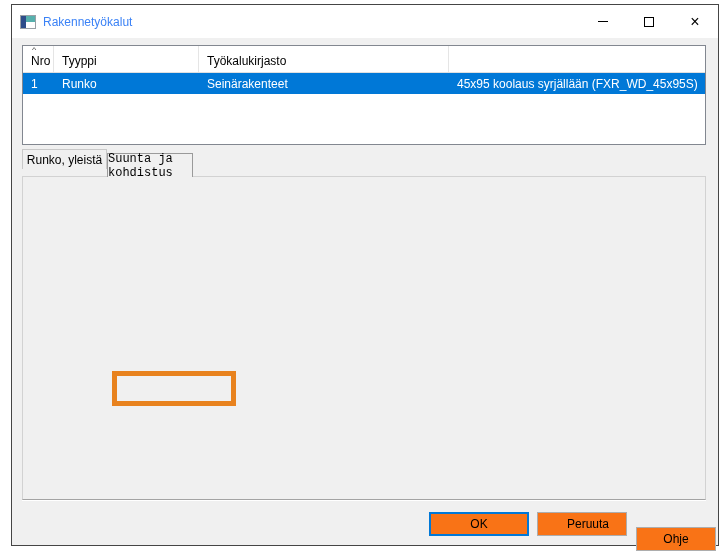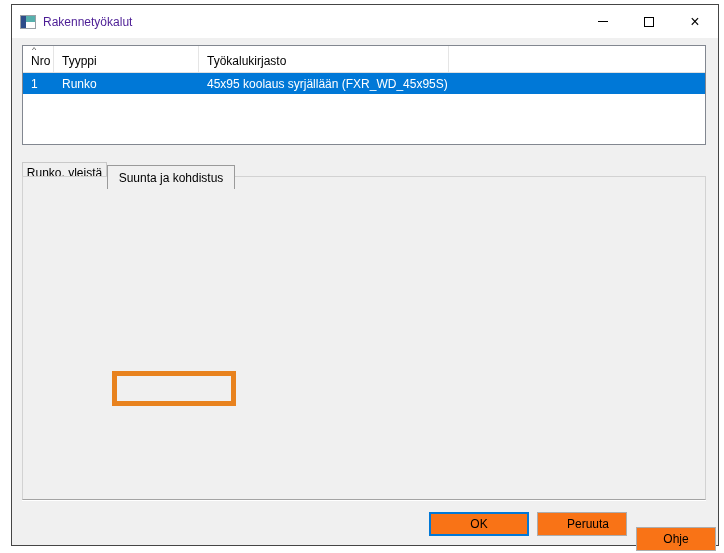--- a/index.html
+++ b/index.html
@@ -6,21 +6,21 @@
   html,body { width:724px; height:553px; background:#ffffff; overflow:hidden; }
   body { font-family:"Liberation Sans", sans-serif; font-size:12px; color:#000; position:relative; }
 
   .dialog { position:absolute; left:11px; top:4px; width:708px; height:542px;
             background:#f0f0f0; border:1px solid #454545; }
 
   
   .titlebar { position:absolute; left:0; top:0; width:100%; height:33px; background:#ffffff;
               display:flex; align-items:center; padding-left:8px; }
   .app-icon { width:16px; height:14px; margin-right:7px; display:inline-block; }
-  .title-text { font-size:12px; color:#4c1d95; }
+  .title-text { font-size:12px; color:#3b82f6; }
   .caption-btns { position:absolute; right:0; top:0; height:33px; display:flex; }
   .cap-btn { width:46px; height:33px; display:flex; align-items:center; justify-content:center;
              cursor:default; background:#fff; }
   .min-glyph { width:10px; border-top:1px solid #000; display:inline-block; }
   .max-glyph { width:10px; height:10px; border:1px solid #000; display:inline-block; }
   .close-glyph { font-size:16px; line-height:10px; font-weight:400; }
 
   
   .listbox { position:absolute; left:10px; top:40px; width:684px; height:100px;
              background:#ffffff; border:1px solid #828790; }
@@ -36,24 +36,24 @@
   .lv-row { display:flex; height:21px; align-items:center; background:#0078d7; color:#fff; }
   .lv-cell { padding-left:8px; white-space:nowrap; overflow:hidden; }
   .lv-cell.c0 { width:31px; }
   .lv-cell.c1 { width:145px; }
   .lv-cell.c2 { width:250px; }
   .lv-cell.c3 { flex:1; }
 
   
   .tab { position:absolute; display:flex; align-items:center; justify-content:center;
          background:#f0f0f0; cursor:default; }
-  .tab.inactive { left:10px; top:157px; width:85px; height:20px;
+  .tab.inactive { left:10px; top:144px; width:85px; height:20px;
                   border:1px solid #c9c9c9; border-bottom:none; z-index:1; }
-  .tab.active { left:95px; top:160px; width:128px; height:24px;
-                border:1px solid #9a9a9a; border-bottom:none; z-index:3; }
+  .tab.active { left:95px; top:148px; width:86px; height:24px;
+                border:1px solid #9a9a9a; border-bottom:none; z-index:3;font-family:Liberation Mono, monospace; }
   .tabpanel { position:absolute; left:10px; top:171px; width:684px; height:324px;
               background:#f0f0f0; border:1px solid #d2d2d2; border-bottom:1px solid #a3a3a3;
               box-shadow:0 1px 0 #ffffff; z-index:2; }
 
   
   .frm-label { position:absolute; }
   .combo { position:absolute; left:117px; top:208px; width:85px; height:23px; background:#fff;
            border:1px solid #7a7a7a; display:flex; align-items:center; }
   .combo-value { padding-left:7px; flex:1; }
   .combo-arrow { width:18px; display:flex; align-items:center; justify-content:center; }
@@ -115,20 +115,21 @@
       <div class="lv-hcell c1">
         <span>Tyyppi</span>
       </div>
       <div class="lv-hcell c2">
         <span>Työkalukirjasto</span>
       </div>
     </div>
     <div class="lv-row">
       <div class="lv-cell c0">1</div>
       <div class="lv-cell c1">Runko</div>
+      <div class="lv-cell c2">Seinärakenteet</div>
       <div class="lv-cell c3">45x95 koolaus syrjällään (FXR_WD_45x95S)</div>
     </div>
   </div>
 
   <div class="tab inactive">
     <span>Runko, yleistä</span>
   </div>
   <div class="tab active">
     <span>Suunta ja kohdistus</span>
   </div>

